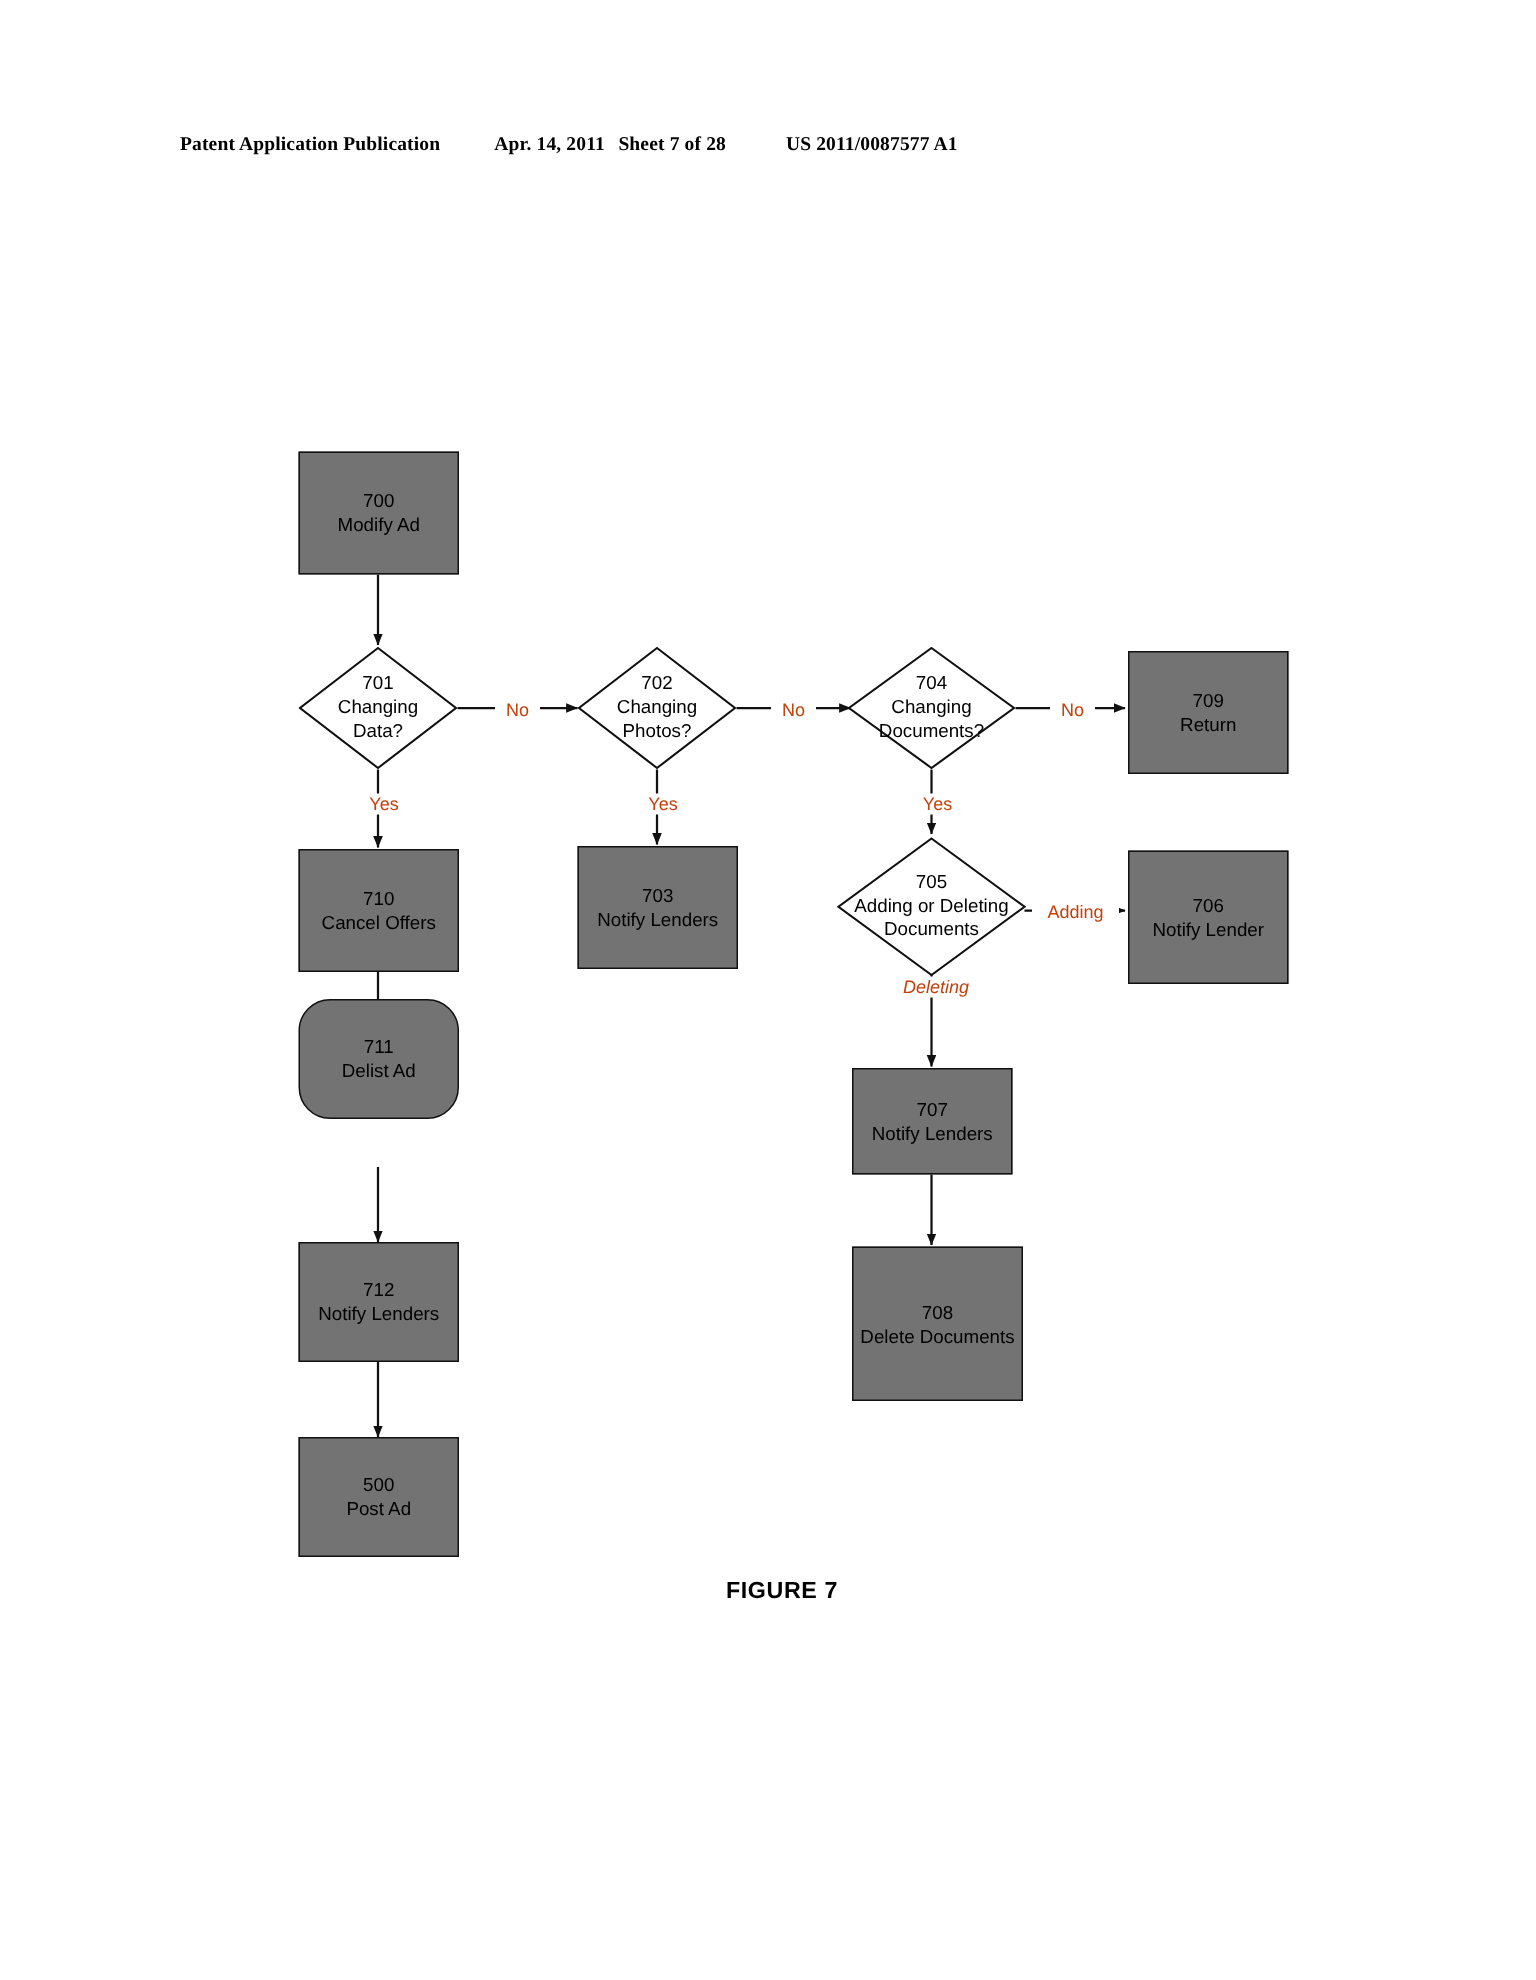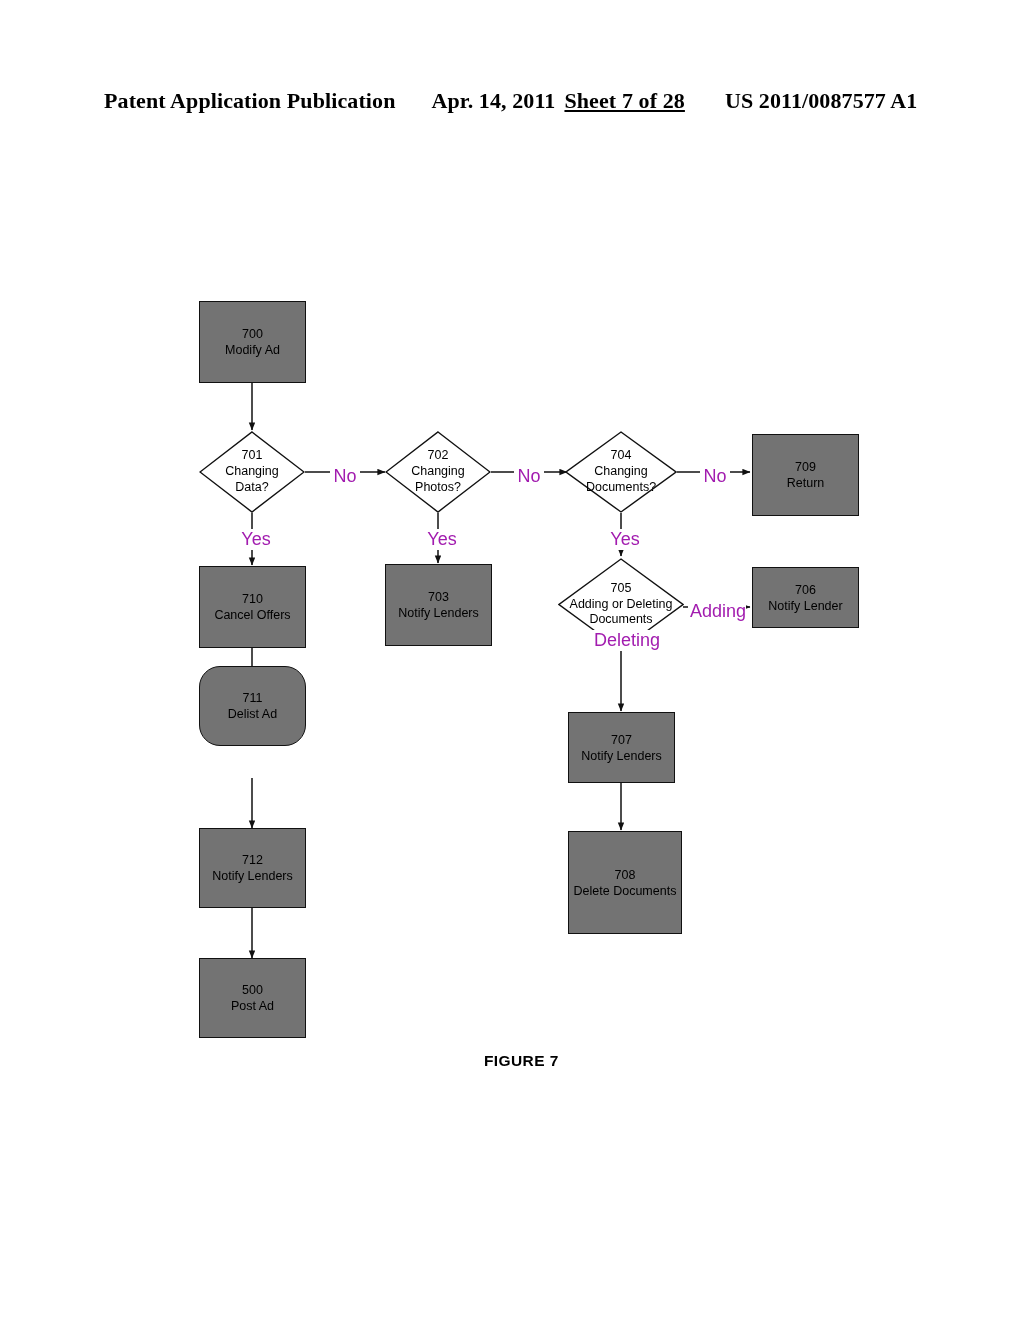--- a/index.html
+++ b/index.html
@@ -13,38 +13,37 @@
     position: relative;
     font-family: "Liberation Sans", sans-serif;
     color: #000000;
     overflow: hidden;
   }
 
   
   #page-header {
     position: absolute;
     top: 88px;
-    left: 104px;
+    left: 120px;
     width: 790px;
     height: 26px;
     font-family: "Liberation Serif", serif;
     font-weight: bold;
-    font-size: 22px;
+    font-size: 13px;
     letter-spacing: 0.1px;
     white-space: nowrap;
     display: flex;
     align-items: flex-start;
   }
   #page-header .hdr-pub { }
   #page-header .hdr-date {
     margin-left: 36px;
   }
   #page-header .hdr-sheet {
     margin-left: 9px;
-    text-decoration: underline;
   }
   #page-header .hdr-num {
     margin-left: 40px;
   }
 
   
   #flowchart {
     position: absolute;
     left: 0;
     top: 0;
@@ -102,22 +101,22 @@
     width: 100%;
   }
   .dec .num, .dec .lbl {
     font-size: 12.5px;
     white-space: nowrap;
   }
 
   
   .edge-label {
     position: absolute;
-    font-size: 18px;
-    color: #a21caf;
+    font-size: 12px;
+    color: #c2410c;
     background: #ffffff;
     padding: 0 2px;
     white-space: nowrap;
     text-align: center;
   }
 
   
   #figure-caption {
     position: absolute;
     left: 484px;
@@ -234,21 +233,21 @@
     <svg class="dia-svg" width="126" height="93" viewBox="0 0 126 93" xmlns="http://www.w3.org/2000/svg">
       <polygon points="63,1 125,46.5 63,92 1,46.5" fill="#ffffff" stroke="#111111" stroke-width="1.4"></polygon>
     </svg>
     <div class="dec-text">
       <span class="num">705</span>
       <span class="lbl">Adding or Deleting</span>
       <span class="lbl">Documents</span>
     </div>
   </div>
 
-  <div class="node proc" style="left:752px; top:567px; width:107px; height:61px;">
+  <div class="node proc" style="left:752px; top:567px; width:107px; height:89px;">
     <span class="num">706</span>
     <span class="lbl">Notify Lender</span>
   </div>
 
   <div class="node proc" style="left:568px; top:712px; width:107px; height:71px;">
     <span class="num">707</span>
     <span class="lbl">Notify Lenders</span>
   </div>
 
   <div class="node proc" style="left:199px; top:666px; width:107px; height:80px;border-radius:21px;">
@@ -278,17 +277,17 @@
   <div class="edge-label" style="left:700px; top:466px; width:26px;">No</div>
 
   <div class="edge-label" style="left:239px; top:529px; width:30px;">Yes</div>
 
   <div class="edge-label" style="left:425px; top:529px; width:30px;">Yes</div>
 
   <div class="edge-label" style="left:608px; top:529px; width:30px;">Yes</div>
 
   <div class="edge-label" style="left:688px; top:601px; width:54px;">Adding</div>
 
-  <div class="edge-label" style="left:592px; top:630px; width:60px;">Deleting</div>
+  <div class="edge-label" style="left:592px; top:651px; width:60px;font-style:italic;">Deleting</div>
 
 </div>
 
 <div id="figure-caption">FIGURE 7</div>
 
 </body></html>

